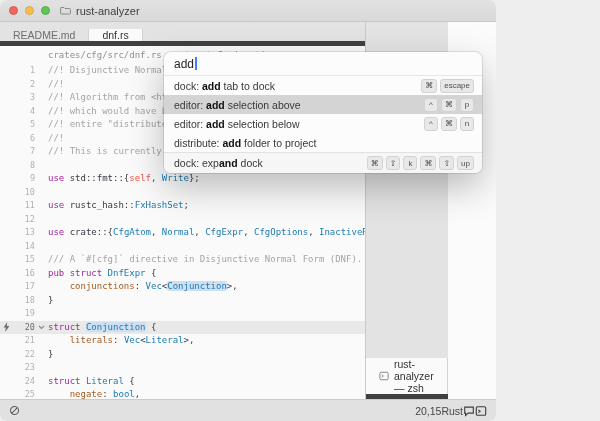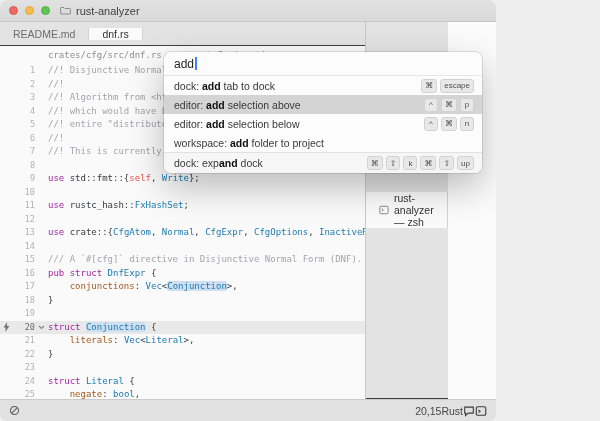--- a/index.html
+++ b/index.html
@@ -17,21 +17,21 @@
   .dot.yellow { background:#f5bd4f; border:0.5px solid #dfa73f;}
   .dot.green { background:#61c555; border:0.5px solid #4fae45;}
   .proxy-icon { display:flex; align-items:center; margin-right:5px; }
   .win-title { font-size:11px; color:#3f3f3f; }
 
   
   .main { flex:1; display:flex; min-height:0; }
   .left-pane { width:366px; flex:0 0 366px; display:flex; flex-direction:column; border-right:1px solid #c9c9c9; background:#fafafa; }
   .right-pane { flex:1; display:flex; background:#fbfbfb; }
 
-  .tabbar { flex:0 0 24px; background:#e3e3e3; border-bottom:1px solid #404040; display:flex; align-items:center; }
+  .tabbar { flex:0 0 24px; background:#e3e3e3; border-bottom:5px solid #404040; display:flex; align-items:flex-end; }
   .tab { display:flex; align-items:center; gap:5px; padding:0 13px; font-size:10.5px; color:#6e6e6e;
          border-right:1px solid #d2d2d2; cursor:default; }
   .tab.active { background:#fafafa; color:#333; }
 
   .breadcrumb { flex:0 0 18px; display:flex; align-items:center; gap:6px; padding-left:48px;
                 font-family:"DejaVu Sans Mono",monospace; font-size:9px; color:#8f8f8f; background:#fafafa; }
 
   
   .editor { flex:1; overflow:hidden; font-family:"DejaVu Sans Mono",monospace; font-size:9px; }
   .line { display:flex; height:13.5px; line-height:13.5px; }
@@ -318,21 +318,21 @@
         </div>
         <div class="pal-item">
           <span class="pal-label"><span class="n">editor: </span><span class="b">add</span><span class="n"> selection below</span></span>
           <span class="keys">
             <span class="key">^</span>
             <span class="key">⌘</span>
             <span class="key">n</span>
           </span>
         </div>
         <div class="pal-item">
-          <span class="pal-label"><span class="n">workspace: </span><span class="b">add</span><span class="n"> folder to project</span></span>
+          <span class="pal-label"><span class="n">distribute: </span><span class="b">add</span><span class="n"> folder to project</span></span>
           <span class="keys"></span>
         </div>
         <div class="pal-item footer">
           <span class="pal-label"><span class="n">dock: exp</span><span class="b">and</span><span class="n"> dock</span></span>
           <span class="keys">
             <span class="key">⌘</span>
             <span class="key">⇧</span>
             <span class="key">k</span>
             <span class="key">⌘</span>
             <span class="key">⇧</span>

